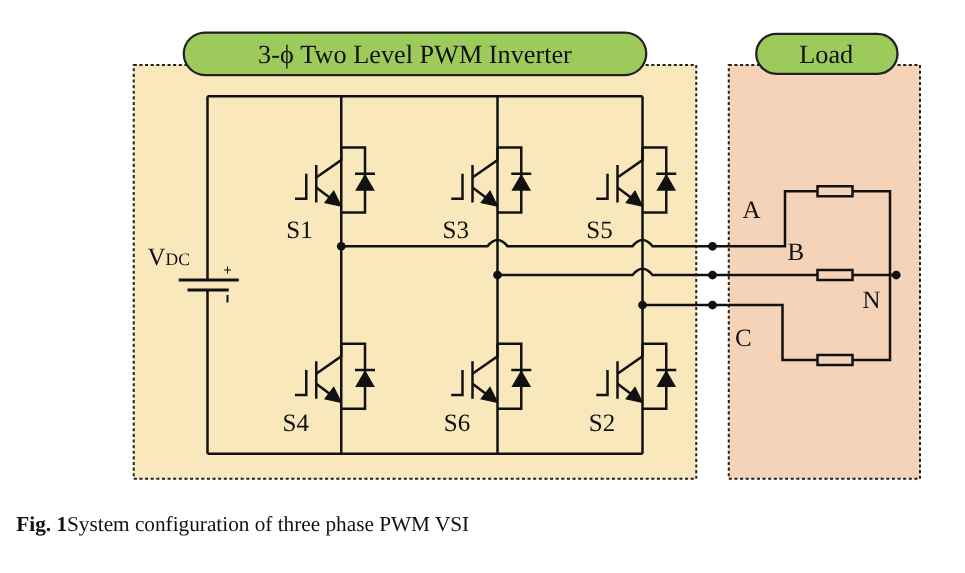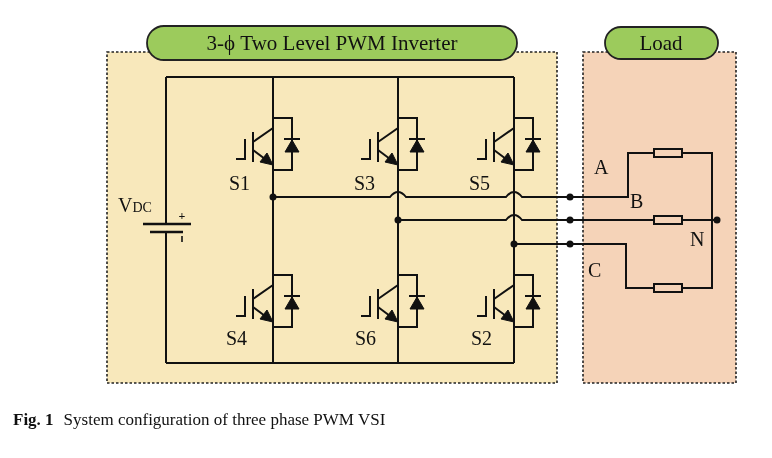--- a/index.html
+++ b/index.html
@@ -1,19 +1,19 @@
 <!DOCTYPE html>
 <html><head>
 <meta charset="utf-8">
 <style>
   html,body{margin:0;padding:0;background:#ffffff;}
   body{width:772px;height:458px;position:relative;overflow:hidden;font-family:"Liberation Serif","DejaVu Serif",serif;}
   svg{position:absolute;left:0;top:0;}
   .caption{position:absolute;left:13px;top:410px;font-size:17px;color:#111;white-space:nowrap;}
-  .caption b{font-weight:bold;margin-right:10px;}
+  .caption b{font-weight:bold;}
 </style>
 </head>
 <body>
 
 <svg width="772" height="458" viewBox="0 0 772 458" xmlns="http://www.w3.org/2000/svg">
 
   <rect x="107" y="52" width="450" height="331" fill="#f8e8bb" stroke="#222" stroke-width="1.6" stroke-dasharray="2.5,2"></rect>
 
   <rect x="583" y="52" width="153" height="331" fill="#f5d3b8" stroke="#222" stroke-width="1.6" stroke-dasharray="2.5,2"></rect>
 

